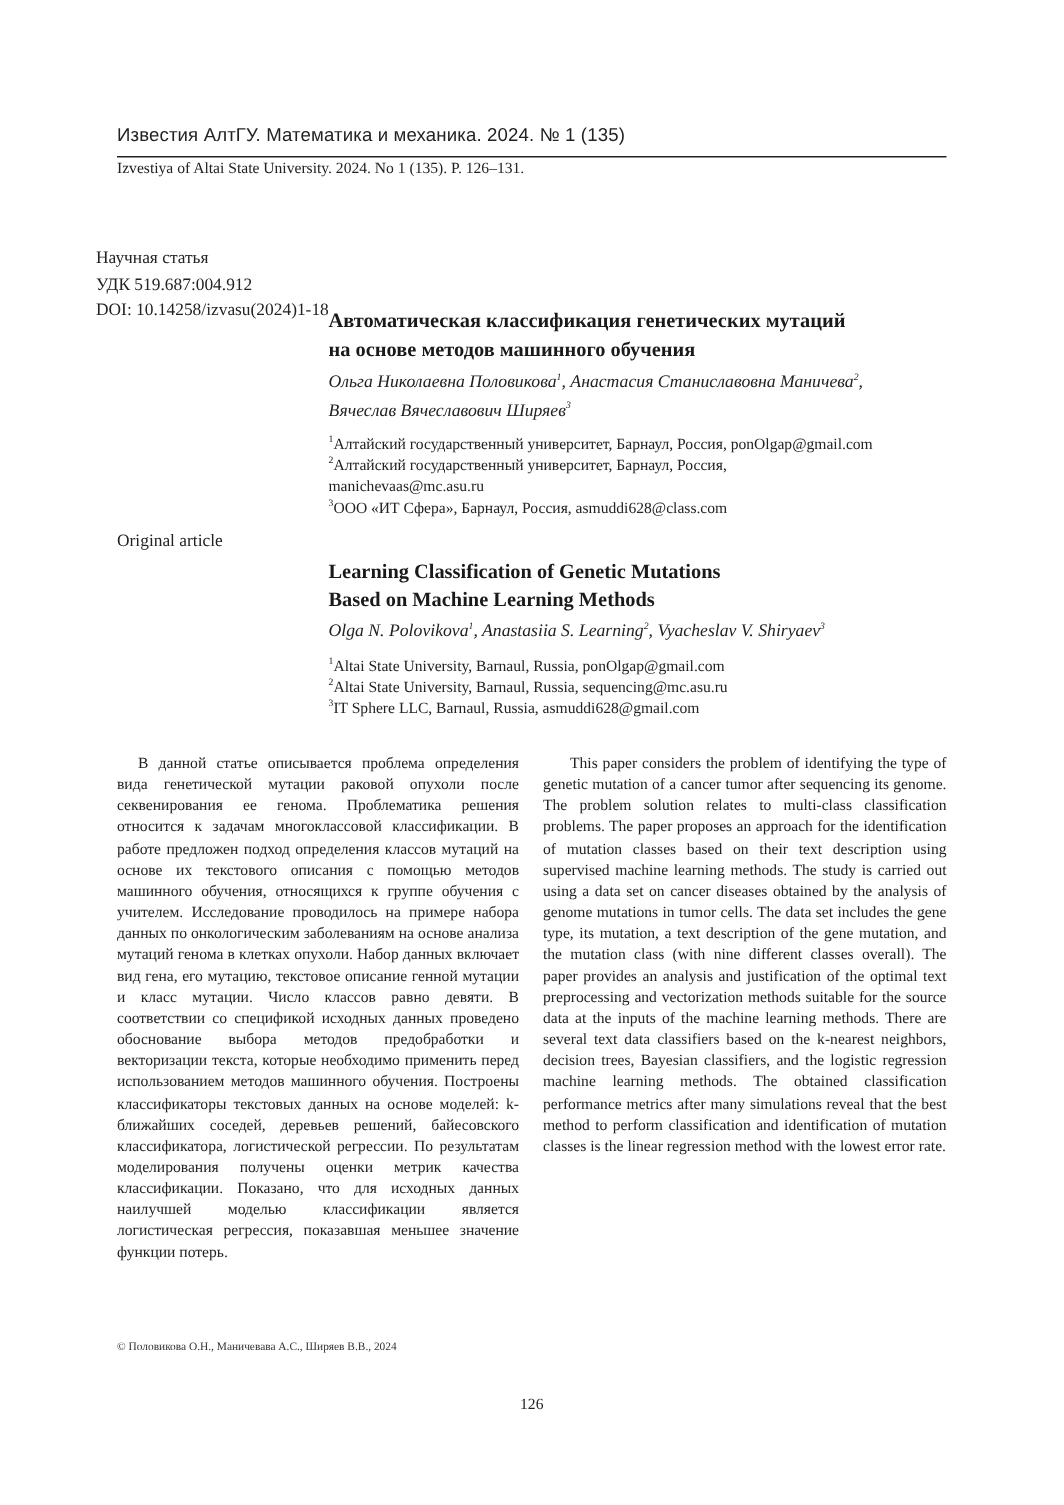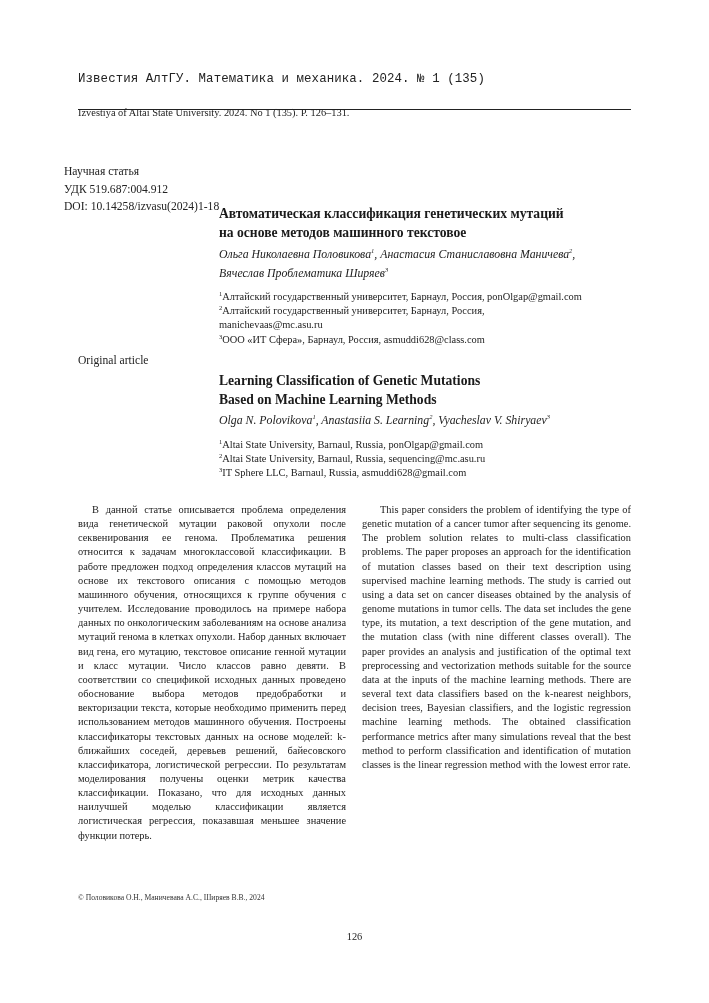--- a/index.html
+++ b/index.html
@@ -17,28 +17,28 @@
     }
     .page {
       position: absolute;
       left: 0; top: 0;
       width: 709px;
       height: 1003px;
     }
     .running-head {
       position: absolute;
       left: 78px;
-      top: 71px;
+      top: 82px;
       width: 553px;
-      font-family: Liberation Mono, monospace;
+      font-family: Liberation Sans, sans-serif;
       font-size: 12.4px;
       letter-spacing: 0.1px;
       color: #222;
       line-height: 16px;
-      padding-bottom: 22px;
+      padding-bottom: 6px;
       border-bottom: 1.3px solid #222;
     }
     .citation {
       position: absolute;
       left: 78px;
       top: 105px;
       font-size: 10.4px;
       line-height: 15px;
       color: #222;
     }
@@ -174,27 +174,27 @@
   </div>
 
   <div class="meta">
     <div>Научная статья</div>
     <div>УДК 519.687:004.912</div>
     <div>DOI: 10.14258/izvasu(2024)1-18</div>
   </div>
 
   <div class="title-ru">
     <div>Автоматическая классификация генетических мутаций</div>
-    <div>на основе методов машинного текстовое</div>
+    <div>на основе методов машинного обучения</div>
   </div>
 
   <div class="authors-ru">
     <span><span>Ольга Николаевна Половикова</span><sup>1</sup><span>, </span></span>
     <span><span>Анастасия Станиславовна Маничева</span><sup>2</sup><span>,</span></span><br>
-    <span><span>Вячеслав Проблематика Ширяев</span><sup>3</sup></span>
+    <span><span>Вячеслав Вячеславович Ширяев</span><sup>3</sup></span>
   </div>
 
   <div class="affil-ru">
     <div><sup>1</sup><span>Алтайский государственный университет, Барнаул, Россия, ponOlgap@gmail.com</span></div>
     <div><sup>2</sup><span>Алтайский государственный университет, Барнаул, Россия,</span></div>
     <div><span>manichevaas@mc.asu.ru</span></div>
     <div><sup>3</sup><span>ООО «ИТ Сфера», Барнаул, Россия, asmuddi628@class.com</span></div>
   </div>
 
   <div class="orig-label">Original article</div>

